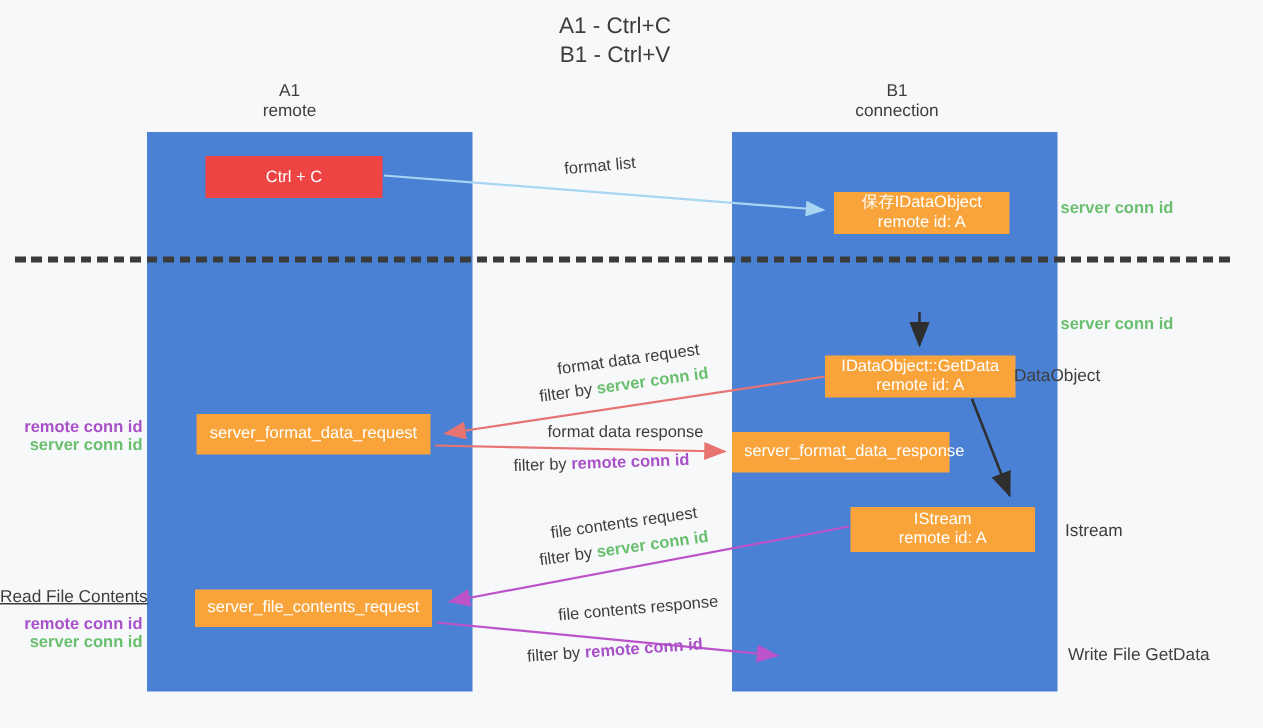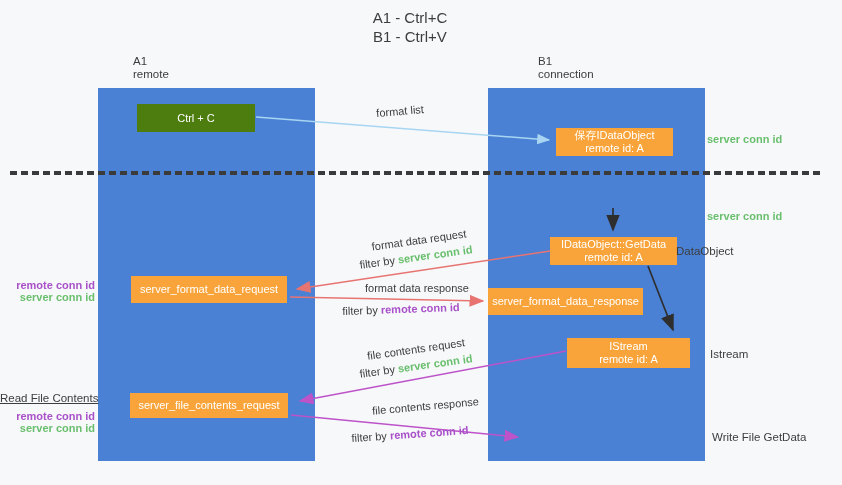--- a/index.html
+++ b/index.html
@@ -2,45 +2,45 @@
 <html><head>
 <meta charset="utf-8">
 <style>
   html,body{margin:0;padding:0;}
   body{background:#f7f8fa;font-family:"Liberation Sans",sans-serif;}
   .stage{position:relative;width:842px;height:485px;background:#f7f8fa;overflow:hidden;border-radius:17px;}
 
   .title{position:absolute;left:330px;top:8px;width:160px;text-align:center;
          font-size:15px;line-height:19px;color:#3d3d3d;}
 
-  .col-header{position:absolute;width:120px;font-size:11.5px;
+  .col-header{position:absolute;width:120px;text-align:center;font-size:11.5px;
               line-height:13px;color:#3d3d3d;}
   .col-header.a1{left:133px;top:55px;}
   .col-header.b1{left:538px;top:55px;}
 
   .col{position:absolute;top:88px;width:217px;height:373px;background:#4a81d4;}
   .col.a1{left:98px;}
   .col.b1{left:488px;}
 
   .dashed{position:absolute;left:10px;top:171px;width:813px;height:4px;z-index:6;
           background:repeating-linear-gradient(90deg,#3b3b3b 0 7px,transparent 7px 11px);}
 
   svg.arrows{position:absolute;left:0;top:0;z-index:5;}
 
   .node{position:absolute;z-index:4;display:flex;flex-direction:column;align-items:center;
         justify-content:center;color:#ffffff;font-size:11px;line-height:13px;
         text-align:center;white-space:nowrap;}
-  .node.green{background:#4d7c0f;}
+  .node.green{background:#ef4444;}
   .node.orange{background:#f9a43b;}
 
   .n-ctrl-c{left:137px;top:104px;width:118px;height:28px;}
   .n-save{left:556px;top:128px;width:117px;height:28px;}
   .n-ctrl-v{left:555px;top:180px;width:118px;height:27px;}
   .n-getdata{left:550px;top:237px;width:127px;height:28px;}
-  .n-fmt-resp{left:488px;top:288px;width:155px;height:27px;}
+  .n-fmt-resp{left:488px;top:288px;width:127px;height:27px;padding-left:18px;}
   .n-istream{left:567px;top:338px;width:123px;height:30px;}
   .n-file-resp{left:524px;top:425px;width:159px;height:28px;}
   .n-fmt-req{left:131px;top:276px;width:156px;height:27px;}
   .n-file-req{left:130px;top:393px;width:158px;height:25px;}
 
   .lbl{position:absolute;z-index:7;font-size:11px;color:#3d3d3d;white-space:nowrap;
        text-align:center;}
   .g{color:#6abf6e;font-weight:bold;}
   .p{color:#a951c9;font-weight:bold;}
 

